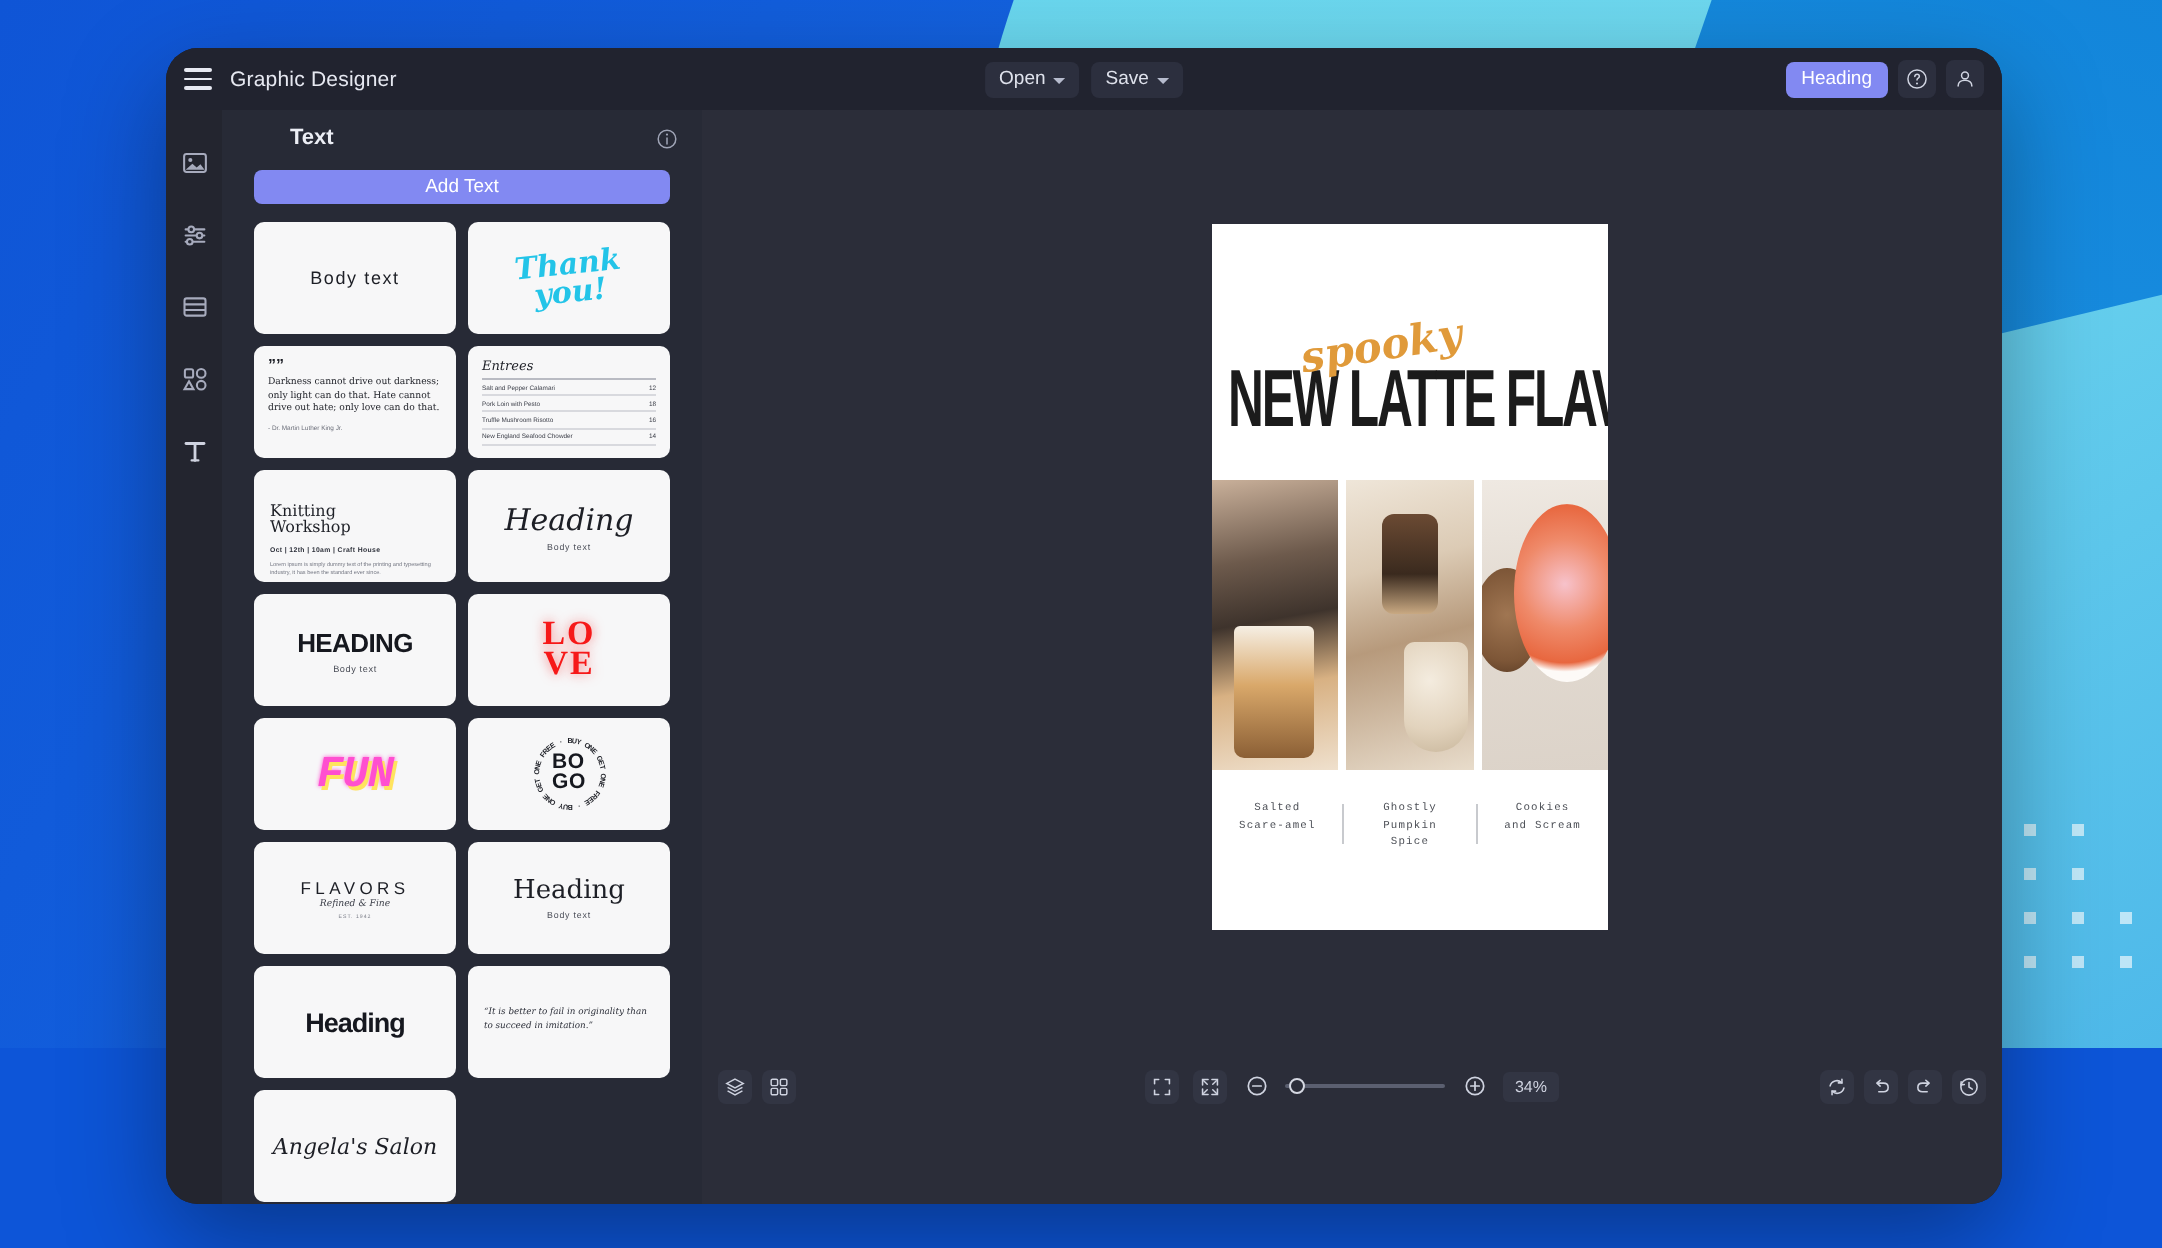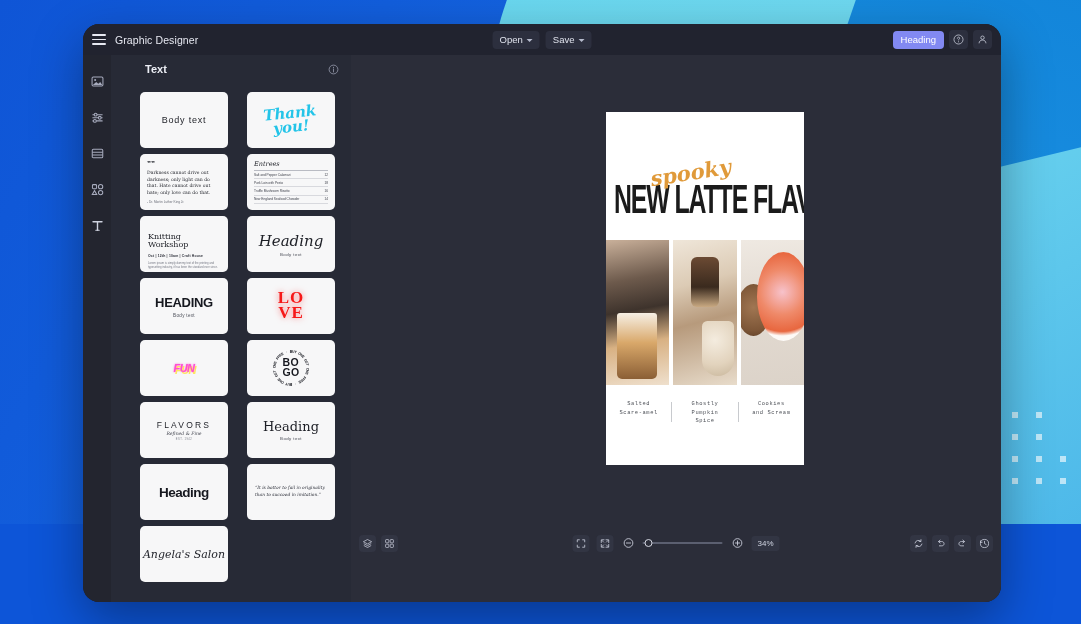--- a/index.html
+++ b/index.html
@@ -157,21 +157,21 @@
     margin: 9px 16px 0 16px;
     display: grid; grid-template-columns: repeat(2, 1fr);
     gap: 6px;
   }
   .thumb {
     height: 56px;
     background: #f7f7f8;
     border-radius: 5px;
     position: relative; overflow: hidden;
     cursor: pointer;
-    display: flex; align-items: center; justify-content: center; margin-left: 13px;
+    display: flex; align-items: center; justify-content: center;
   }
 
   
   .t-body-text { font-family: "Liberation Sans", sans-serif; font-size: 9px; color: #1d1f26; letter-spacing: .8px; }
   .t-script {
     font-family: "DejaVu Serif", serif;
     font-style: italic; font-weight: bold;
     font-size: 15px; line-height: .95;
     color: #23c4e8; text-align: center;
     transform: rotate(-6deg);
@@ -193,22 +193,22 @@
   .t-heading-bold { text-align: center; }
   .t-heading-bold .hh { font-family: "Liberation Sans", sans-serif; font-weight: bold; font-size: 13px; letter-spacing: -.3px; color: #16181f; }
   .t-heading-bold .hb { font-size: 4.6px; color: #4a4d57; margin-top: 3px; letter-spacing: .3px; }
   .t-love {
     font-family: "Liberation Serif", serif; font-weight: bold;
     font-size: 17px; line-height: .86; color: #f61919;
     text-align: center; letter-spacing: 1px;
     text-shadow: 0 0 6px rgba(246,25,25,.55);
   }
   .t-fun {
-    font-family: Liberation Sans, sans-serif; font-weight: bold; font-style: italic;
-    font-size: 11px; color: #ff4fd0; letter-spacing: -.5px;
+    font-family: Liberation Mono, monospace; font-weight: bold; font-style: italic;
+    font-size: 22px; color: #ff4fd0; letter-spacing: -.5px;
     text-shadow: 1.5px 2px 0 #ffe45e, 0 0 2px #ff4fd0;
   }
   .bogo-wrap { position: relative; width: 44px; height: 44px; }
   .bogo-ring { position: absolute; inset: 0; }
   .bogo-mid {
     position: absolute; inset: 0;
     display: flex; flex-direction: column; align-items: center; justify-content: center;
     font-family: "Liberation Sans", sans-serif; font-weight: bold;
     font-size: 10.5px; line-height: .92; color: #16181f; letter-spacing: .3px;
   }
@@ -466,20 +466,23 @@
         <div class="panel-title">Text</div>
         <div>
           <svg width="11" height="11" viewBox="0 0 16 16">
             <circle cx="8" cy="8" r="6.4" fill="none" stroke="#9fa4b6" stroke-width="1.1"></circle>
             <circle cx="8" cy="4.8" r=".8" fill="#9fa4b6"></circle>
             <path d="M8 7.2v4.4" stroke="#9fa4b6" stroke-width="1.1" stroke-linecap="round"></path>
           </svg>
         </div>
       </div>
 
+      <div class="add-text-btn">
+        <span>Add Text</span>
+      </div>
 
       <div class="thumb-grid" id="thumb-grid">
           <div class="thumb">
             <div class="t-body-text">Body  text</div>
           </div>
           <div class="thumb">
             <div class="t-script">Thank<br>you!</div>
           </div>
           <div class="thumb">
             <div class="t-quote">

